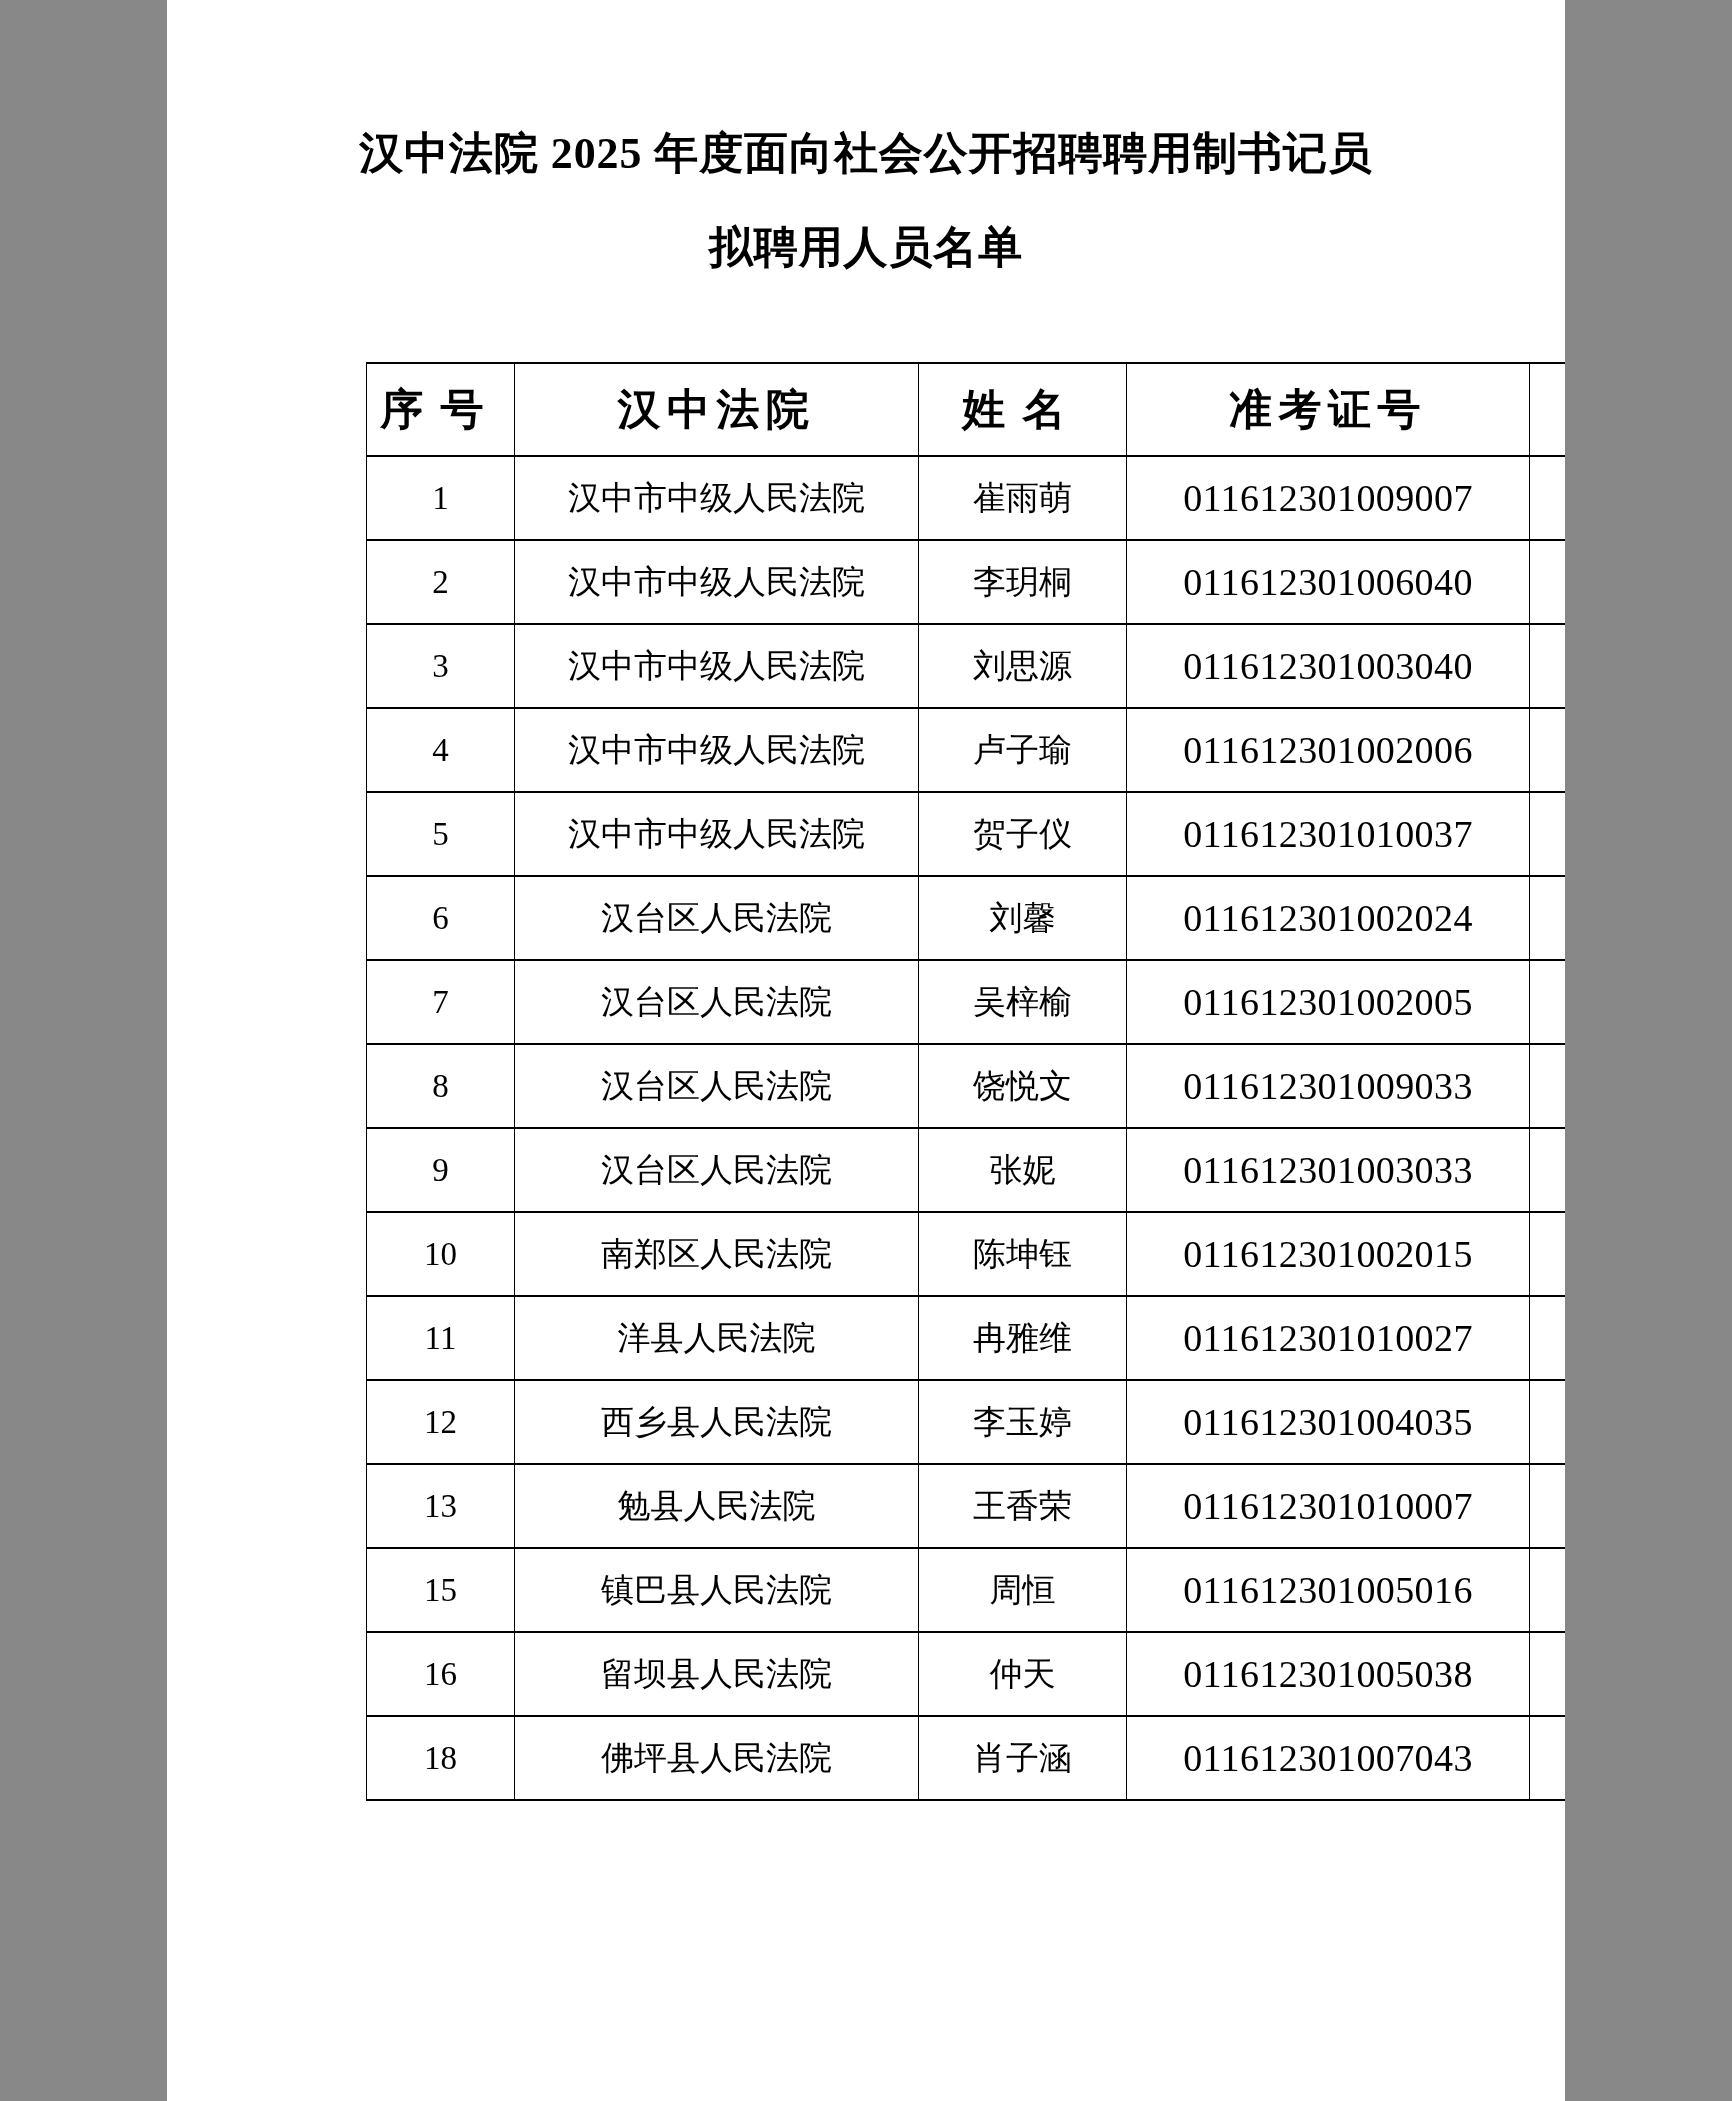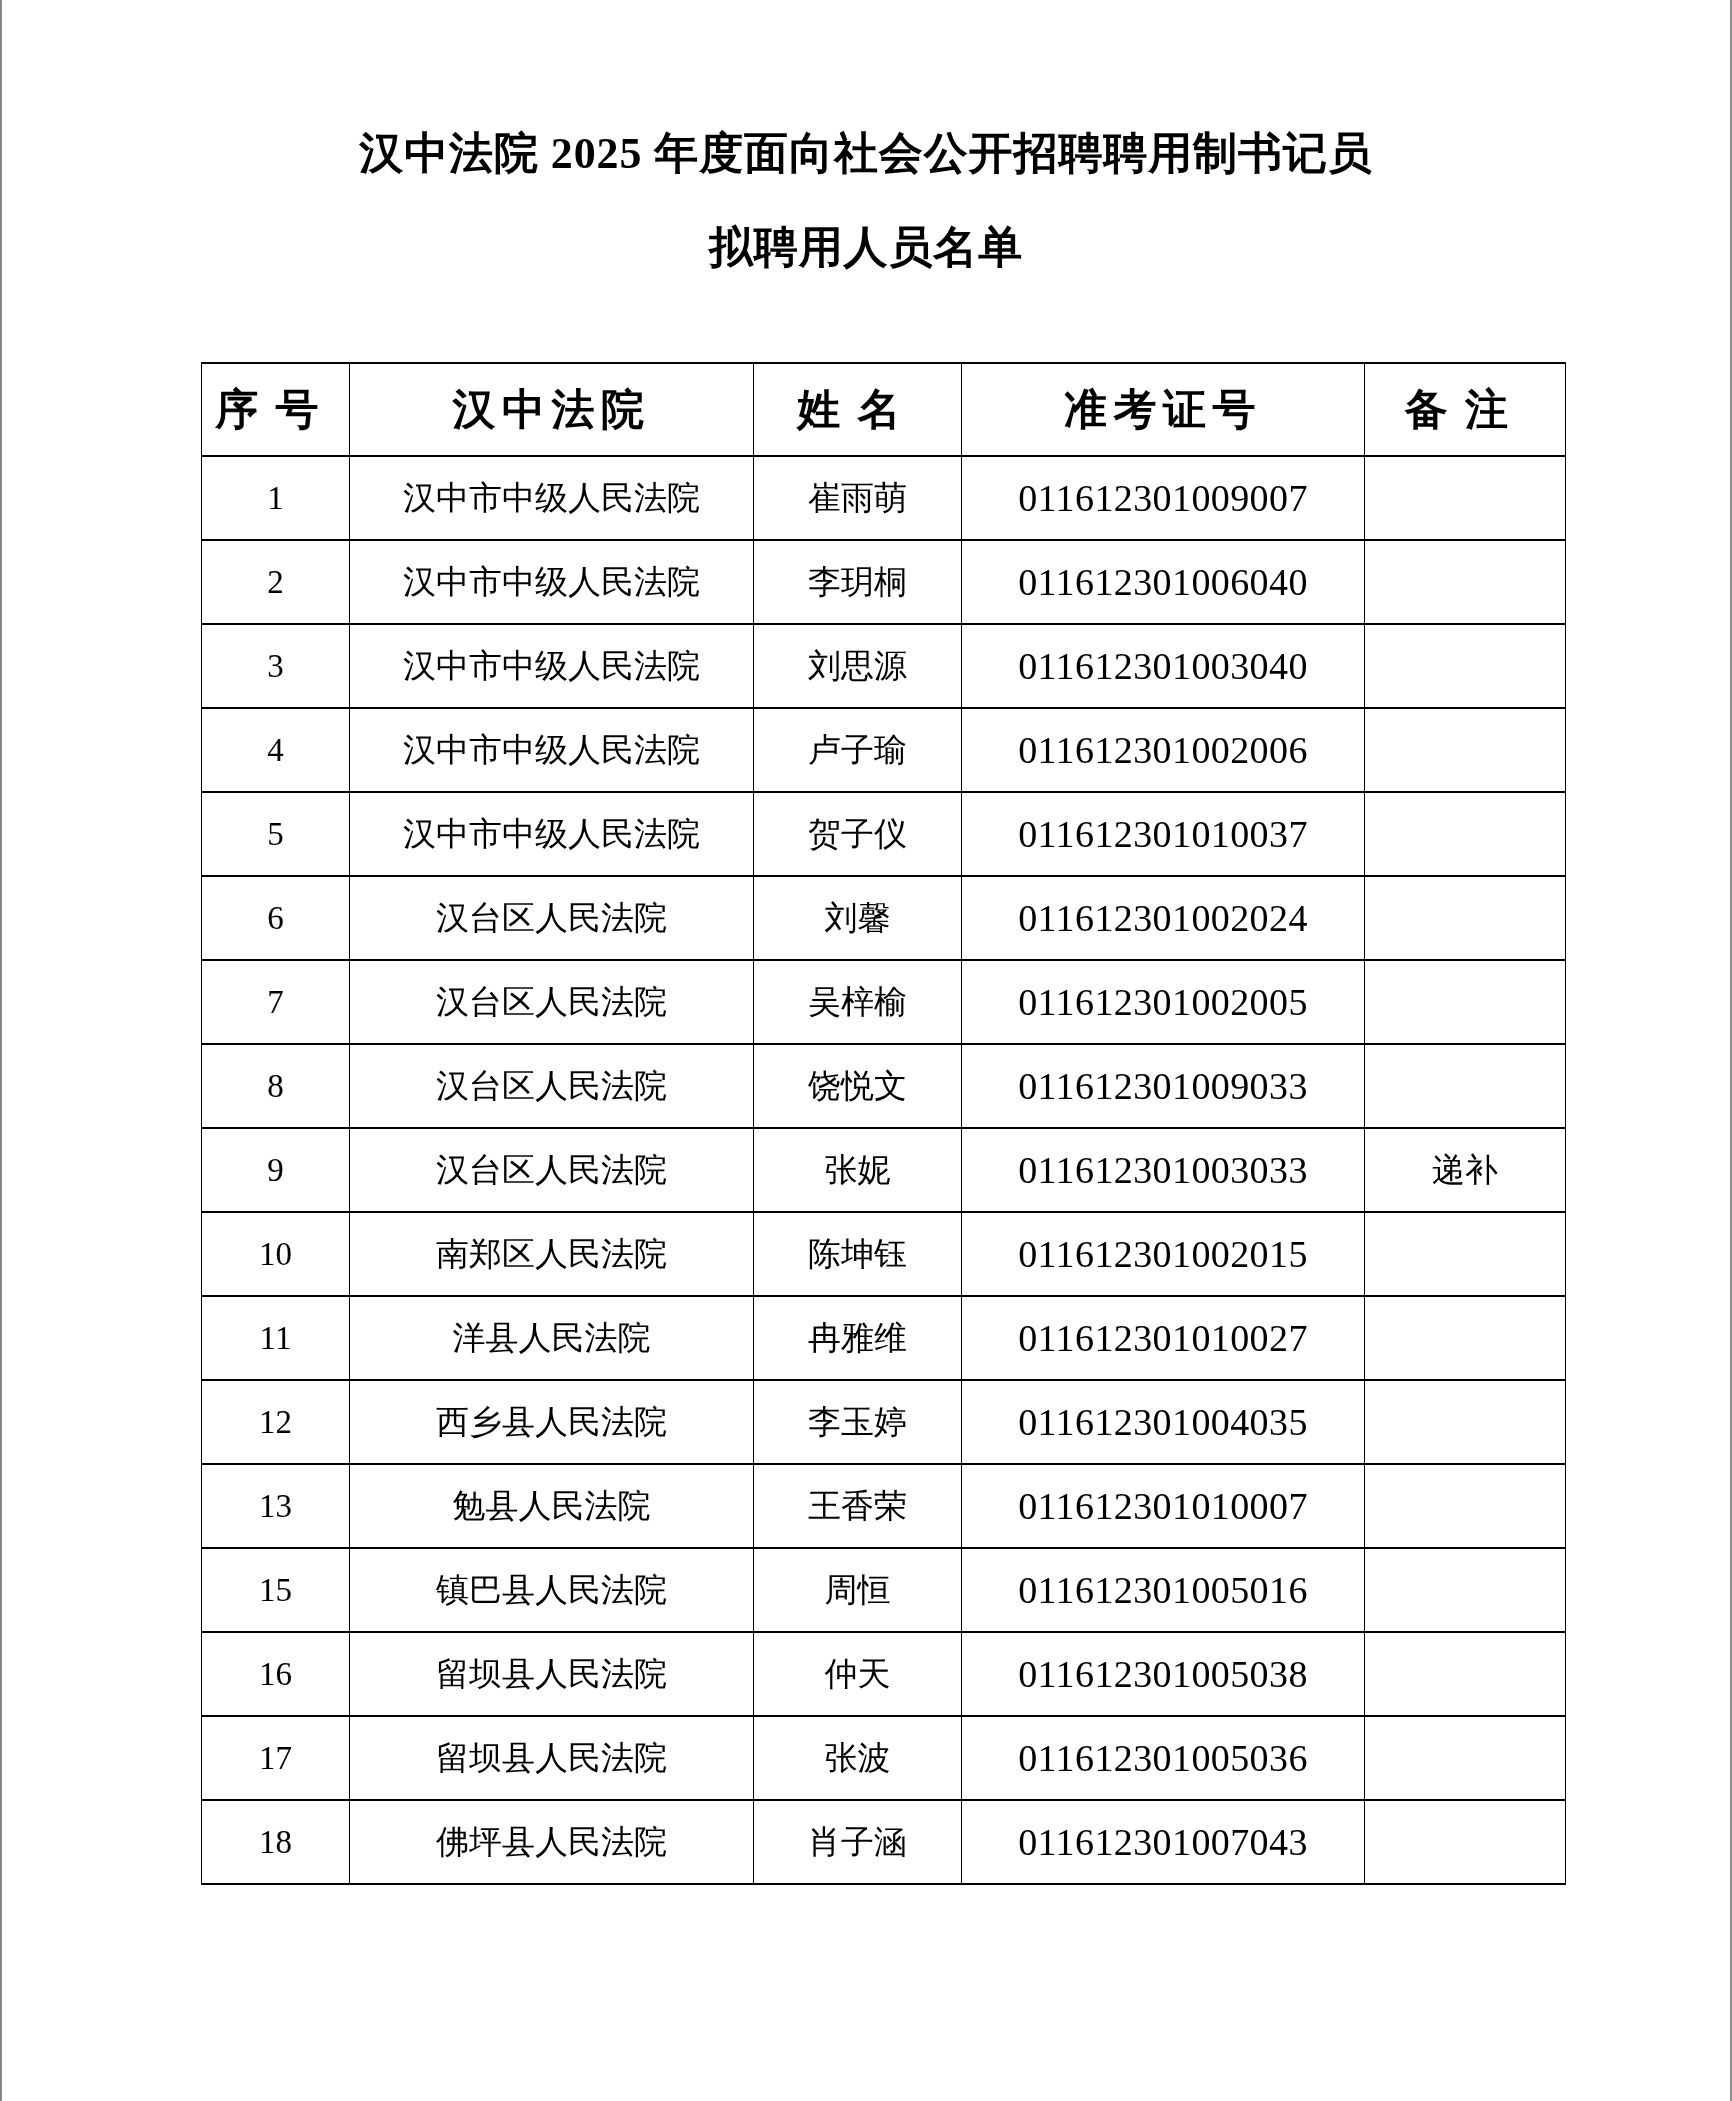--- a/index.html
+++ b/index.html
@@ -2,21 +2,21 @@
 <html style="font-size:14px"><head>
 <meta charset="utf-8">
 <style>
   html, body {
     margin: 0;
     padding: 0;
     background: #888;
   }
   .page {
     position: relative;
-    width: 1728px;
+    width: 1398px;
     height: 2101px;
     margin: 0 auto;
     background: #ffffff;
     color: #000000;
     font-family: "Liberation Serif", "DejaVu Serif", serif;
     overflow: hidden;
   }
   .doc-title {
     position: absolute;
     left: 0;
@@ -192,27 +192,20 @@
     <td></td>
   </tr>
         <tr>
     <td>16</td>
     <td>留坝县人民法院</td>
     <td>仲天</td>
     <td class="ticket">011612301005038</td>
     <td></td>
   </tr>
         <tr>
-    <td>17</td>
-    <td>留坝县人民法院</td>
-    <td>张波</td>
-    <td class="ticket">011612301005036</td>
-    <td></td>
-  </tr>
-        <tr>
     <td>18</td>
     <td>佛坪县人民法院</td>
     <td>肖子涵</td>
     <td class="ticket">011612301007043</td>
     <td></td>
   </tr>
       </tbody>
   </table>
 
 </div>

